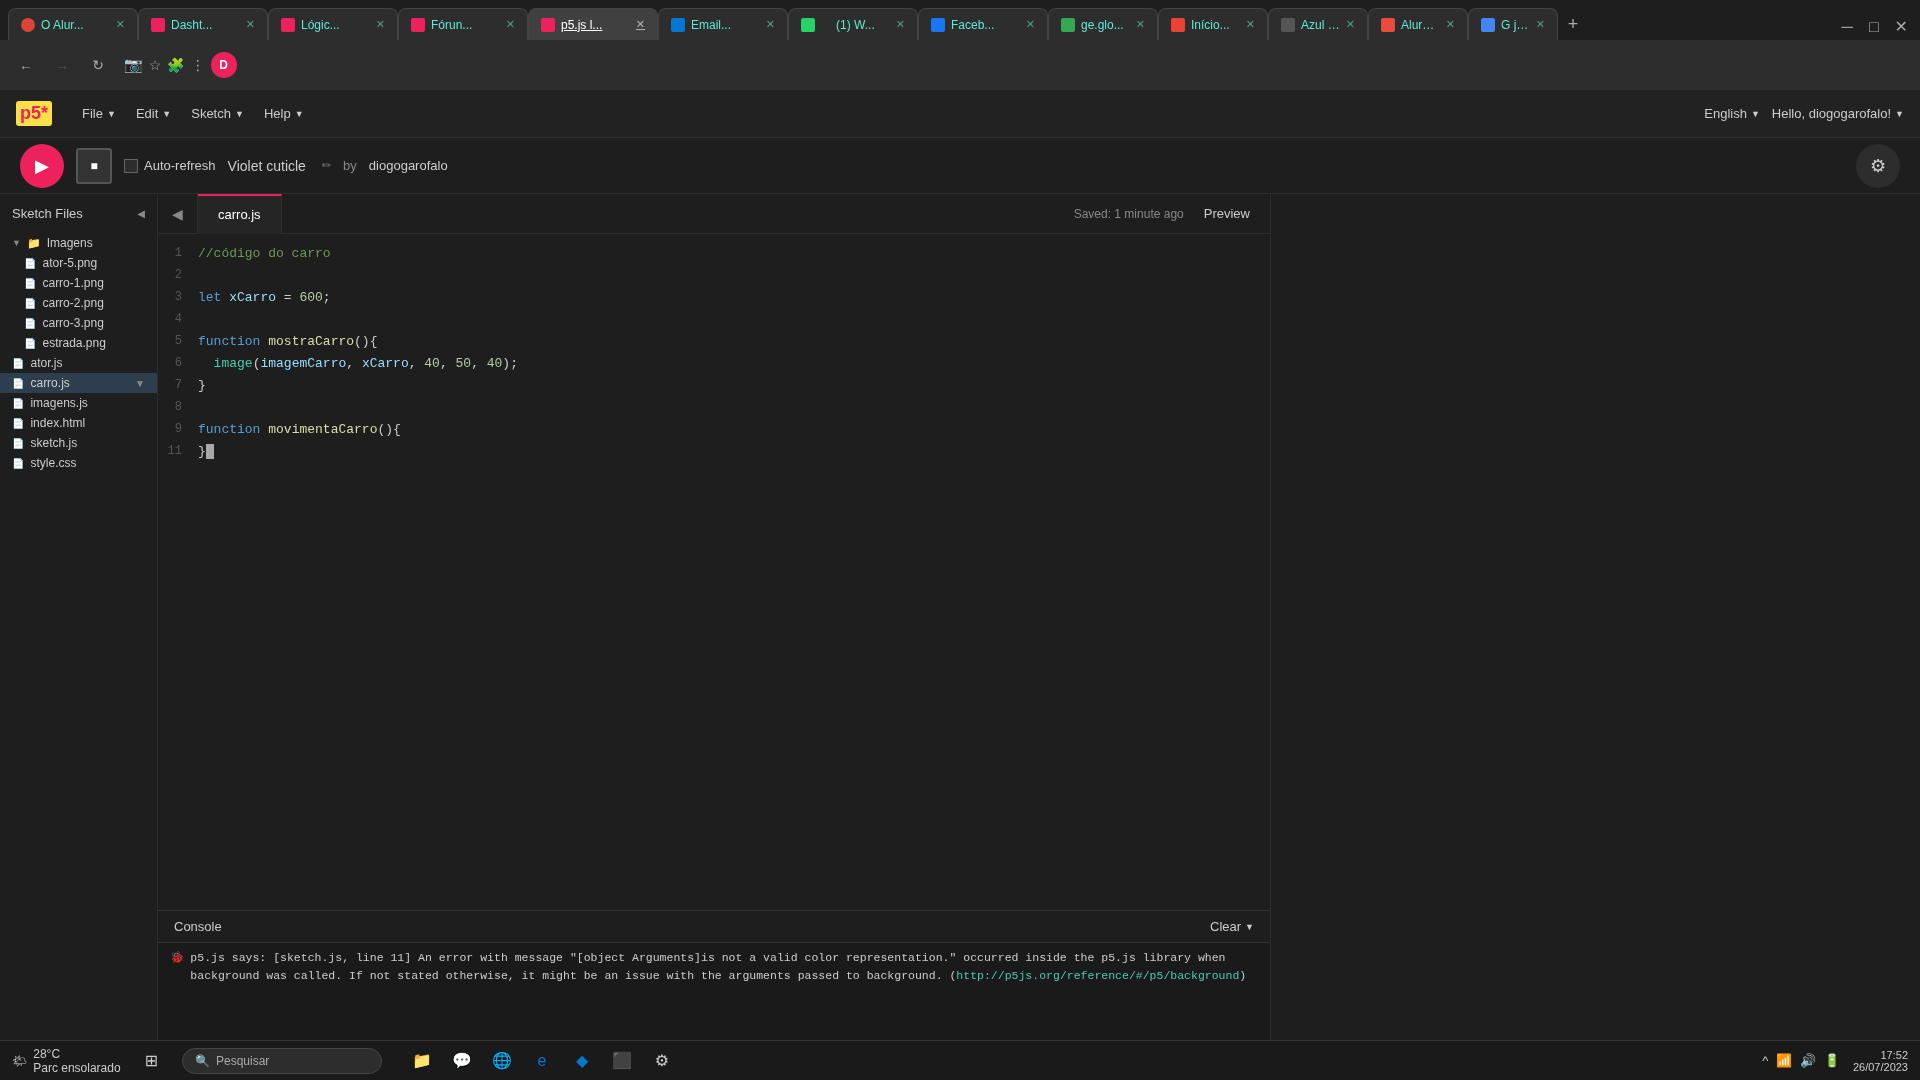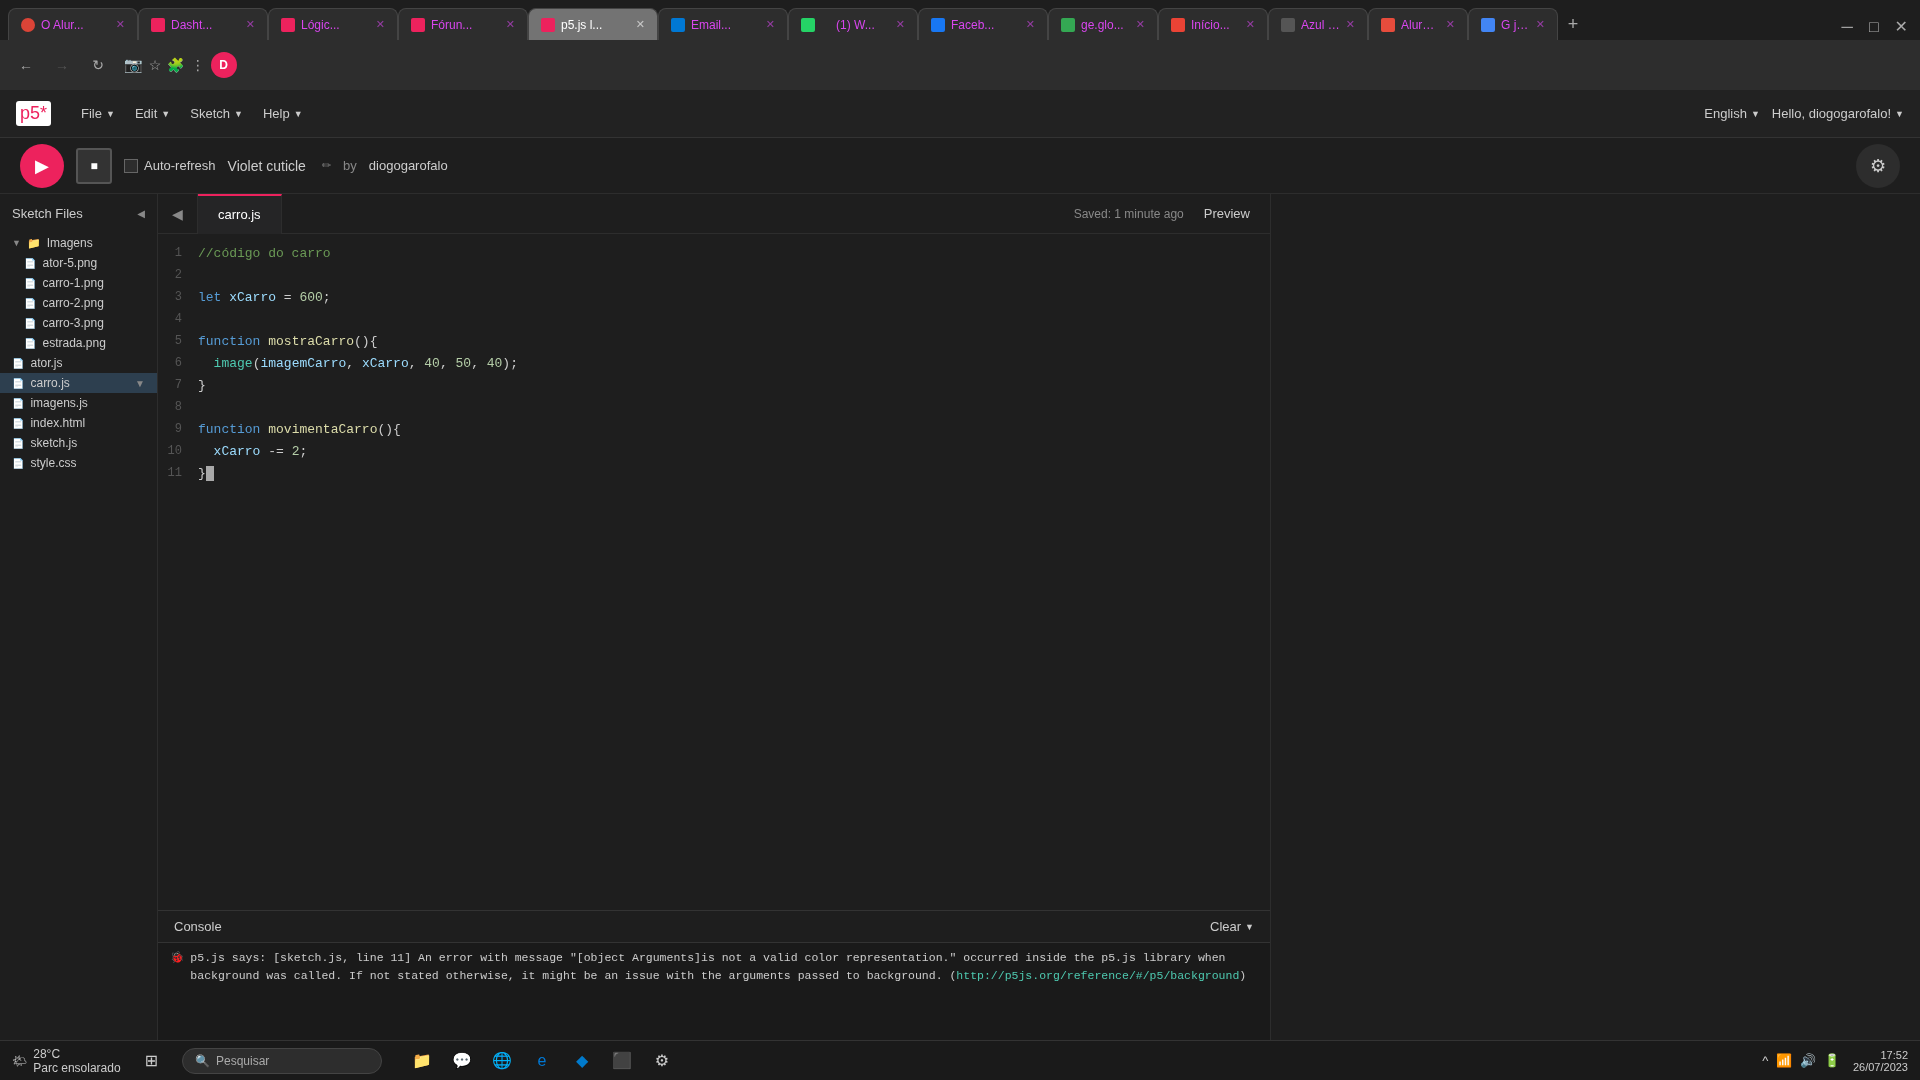--- a/index.html
+++ b/index.html
@@ -1,42 +1,42 @@
 <!DOCTYPE html>
 <html><head>
   <meta charset="utf-8">
   <style>
     * { margin: 0; padding: 0; box-sizing: border-box; }
     body { font-family: 'Segoe UI', Arial, sans-serif; background: #1a1a1a; color: #ccc; width: 1920px; height: 1080px; overflow: hidden; font-size: 13px; }
 
     
     .browser-chrome { background: #2d2d2d; height: 90px; }
     .tab-bar { background: #1e1e1e; height: 40px; display: flex; align-items: flex-end; padding: 0 8px; }
-    .tab { display: flex; align-items: center; height: 32px; padding: 0 12px; border-radius: 8px 8px 0 0; font-size: 12px; color: #d946ef; cursor: pointer; gap: 6px; min-width: 160px; max-width: 200px; background: #2d2d2d; border: 1px solid #444; border-bottom: none; }
-    .tab.active { background: #737373; color: #fff; }
+    .tab { display: flex; align-items: center; height: 32px; padding: 0 12px; border-radius: 8px 8px 0 0; font-size: 12px; color: #5eead4; cursor: pointer; gap: 6px; min-width: 160px; max-width: 200px; background: #2d2d2d; border: 1px solid #444; border-bottom: none; }
+    .tab.active { background: #404040; color: #fff; text-decoration: underline; }
     .tab-favicon { width: 14px; height: 14px; border-radius: 2px; flex-shrink: 0; }
     .tab-title { flex: 1; overflow: hidden; white-space: nowrap; text-overflow: ellipsis; }
     .tab-close { opacity: 0.6; font-size: 11px; cursor: pointer; }
     .tab-new { width: 30px; height: 32px; display: flex; align-items: center; justify-content: center; font-size: 18px; color: #aaa; cursor: pointer; }
     .tab-controls { margin-left: auto; display: flex; align-items: center; gap: 8px; color: #aaa; font-size: 16px; }
 
     .address-bar-row { height: 50px; background: #2d2d2d; display: flex; align-items: center; padding: 0 12px; gap: 8px; }
     .nav-btn { width: 28px; height: 28px; display: flex; align-items: center; justify-content: center; color: #aaa; font-size: 14px; cursor: pointer; border-radius: 50%; }
     .nav-btn.disabled { opacity: 0.3; cursor: default; }
     .address-input { flex: 1; height: 30px; background: #1e1e1e; border: 1px solid #555; border-radius: 15px; color: #ccc; padding: 0 14px; font-size: 13px; max-width: 600px; }
     .address-bar-actions { display: flex; align-items: center; gap: 6px; margin-left: 4px; color: #aaa; font-size: 14px; }
     .bookmark-bar { height: 32px; background: #2d2d2d; display: flex; align-items: center; padding: 0 12px; gap: 16px; border-top: 1px solid #444; font-size: 12px; color: #ccc; }
     .bookmark-item { display: flex; align-items: center; gap: 4px; cursor: pointer; white-space: nowrap; }
 
     
     .app { display: flex; flex-direction: column; height: calc(1080px - 90px - 40px); background: #1e1e1e; }
 
     
     .menubar { height: 48px; background: #222; display: flex; align-items: center; padding: 0 16px; border-bottom: 1px solid #333; }
-    .p5-logo { color: #ed225d; font-weight: normal; font-size: 18px; margin-right: 20px; background: #ffffff; padding: 2px 4px; border-radius: 3px; }
+    .p5-logo { color: #ed225d; font-weight: bold; font-size: 18px; margin-right: 20px; background: #fde047; padding: 2px 4px; border-radius: 3px; }
     .menu-item { color: #ccc; cursor: pointer; padding: 6px 10px; border-radius: 4px; display: flex; align-items: center; gap: 4px; font-size: 13px; }
     .menu-right { margin-left: auto; display: flex; align-items: center; gap: 12px; }
     .lang-btn { color: #ccc; cursor: pointer; display: flex; align-items: center; gap: 4px; font-size: 13px; }
     .hello-btn { color: #ccc; cursor: pointer; display: flex; align-items: center; gap: 4px; font-size: 13px; }
 
     
     .toolbar { height: 56px; background: #1e1e1e; display: flex; align-items: center; padding: 0 20px; gap: 12px; border-bottom: 1px solid #2d2d2d; }
     .play-btn { width: 44px; height: 44px; background: #ed225d; border-radius: 50%; display: flex; align-items: center; justify-content: center; cursor: pointer; color: white; font-size: 18px; border: none; flex-shrink: 0; }
     .stop-btn { width: 36px; height: 36px; background: #333; border: 2px solid #555; display: flex; align-items: center; justify-content: center; cursor: pointer; color: white; font-size: 12px; border-radius: 3px; flex-shrink: 0; }
     .autorefresh-check { display: flex; align-items: center; gap: 6px; color: #ccc; cursor: pointer; font-size: 13px; }
@@ -369,24 +369,20 @@
         </div>
         <div class="code-line">
           <span class="line-num">8</span>
           <span class="line-content"></span>
         </div>
         <div class="code-line">
           <span class="line-num">9</span>
           <span class="line-content"><span class="kw-let">function</span> <span class="kw-fn-name">movimentaCarro</span>(){</span>
         </div>
         <div class="code-line">
-          <span class="line-num">10</span>
-          <span class="line-content">  <span class="kw-var">xCarro</span> -= <span class="kw-num">2</span>;</span>
-        </div>
-        <div class="code-line">
           <span class="line-num">11</span>
           <span class="line-content">}<span style="display:inline-block;width:8px;height:15px;background:#ccc;opacity:0.8;vertical-align:text-bottom;"></span></span>
         </div>
       </div>
 
       <div class="console-panel">
         <div class="console-header">
           <span class="console-title">Console</span>
           <div class="clear-btn">
             <span>Clear</span>

